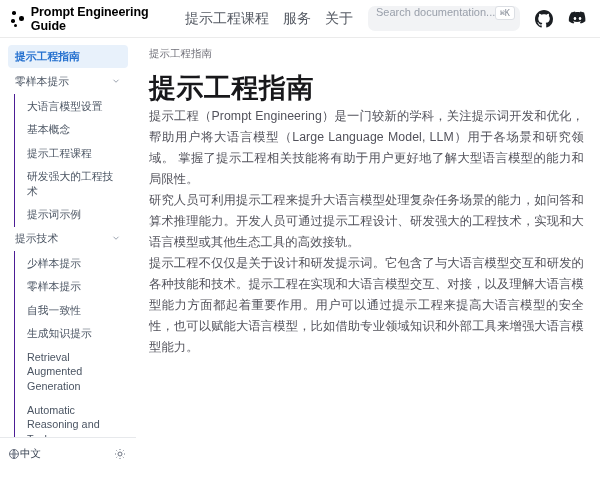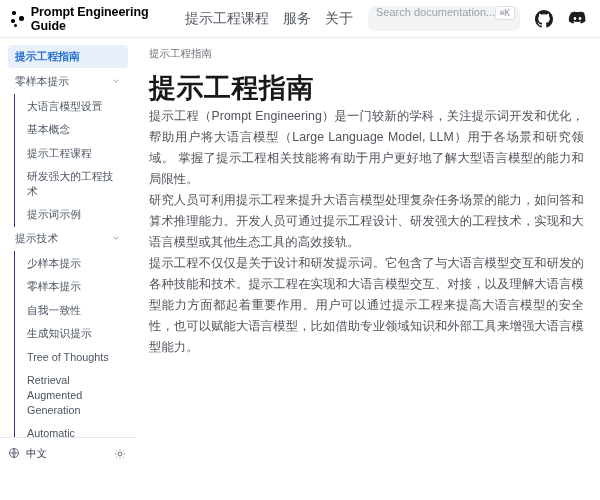--- a/index.html
+++ b/index.html
@@ -36,21 +36,21 @@
   .side-item { display: flex; align-items: center; justify-content: space-between;
     font-size: 10.8px; color: #4b5563; padding: 4px 7px; border-radius: 4px;
     cursor: pointer; text-decoration: none; line-height: 1.35; }
   .side-item.level0 { margin-bottom: 2px; }
   .side-item.level1 { margin-left: 6px; border-left: 1px solid #4c1d95; border-radius: 0;
     padding: 4.5px 4px 4.5px 12px; margin-bottom: 0; }
   .side-item.active { background: var(--active-bg); color: var(--accent); font-weight: bold; }
   .chev { color: #9ca3af; display: flex; }
   .sidebar-footer { flex: 0 0 32px; border-top: 1px solid #e7e9ec; margin: 0 0; 
     display: flex; align-items: center; padding: 0 10px 0 8px; gap: 6px; }
-  .lang-btn { display: flex; gap: 6px; font-size: 10.5px; color: #374151;
+  .lang-btn { display: flex; align-items: center; gap: 0; font-size: 10.5px; color: #374151;
     cursor: pointer; background: none; border: none; font-family: Liberation Sans, sans-serif; }
   .theme-btn { margin-left: auto; color: #6b7280; display: flex; cursor: pointer;
     background: none; border: none; }
 
   
   .main { flex: 1; min-width: 0; padding: 8px 16px 0 13px; overflow: hidden; }
   .breadcrumb { font-size: 10.5px; color: #71717a; margin-top: 1px; }
   .page-title { font-size: 27px; font-weight: bold; color: #18181b; margin-top: 9px; letter-spacing: .5px; }
   .content p { font-size: 12.3px; line-height: 21px; color: #52525b; 
     text-align: justify; letter-spacing: .1px; }
@@ -141,23 +141,20 @@
           <a class="side-item level1">
             <span>零样本提示</span>
           </a>
           <a class="side-item level1">
             <span>自我一致性</span>
           </a>
           <a class="side-item level1">
             <span>生成知识提示</span>
           </a>
           <a class="side-item level1">
-            <span>Tree of Thoughts</span>
-          </a>
-          <a class="side-item level1">
             <span>Retrieval Augmented Generation</span>
           </a>
           <a class="side-item level1">
             <span>Automatic Reasoning and Tool-use</span>
           </a>
         </nav>
       <div class="sidebar-footer">
         <button class="lang-btn">
           <span style="display:flex;color:#6b7280;">
             <svg width="12" height="12" viewBox="0 0 24 24" fill="none" stroke="currentColor" stroke-width="2">

